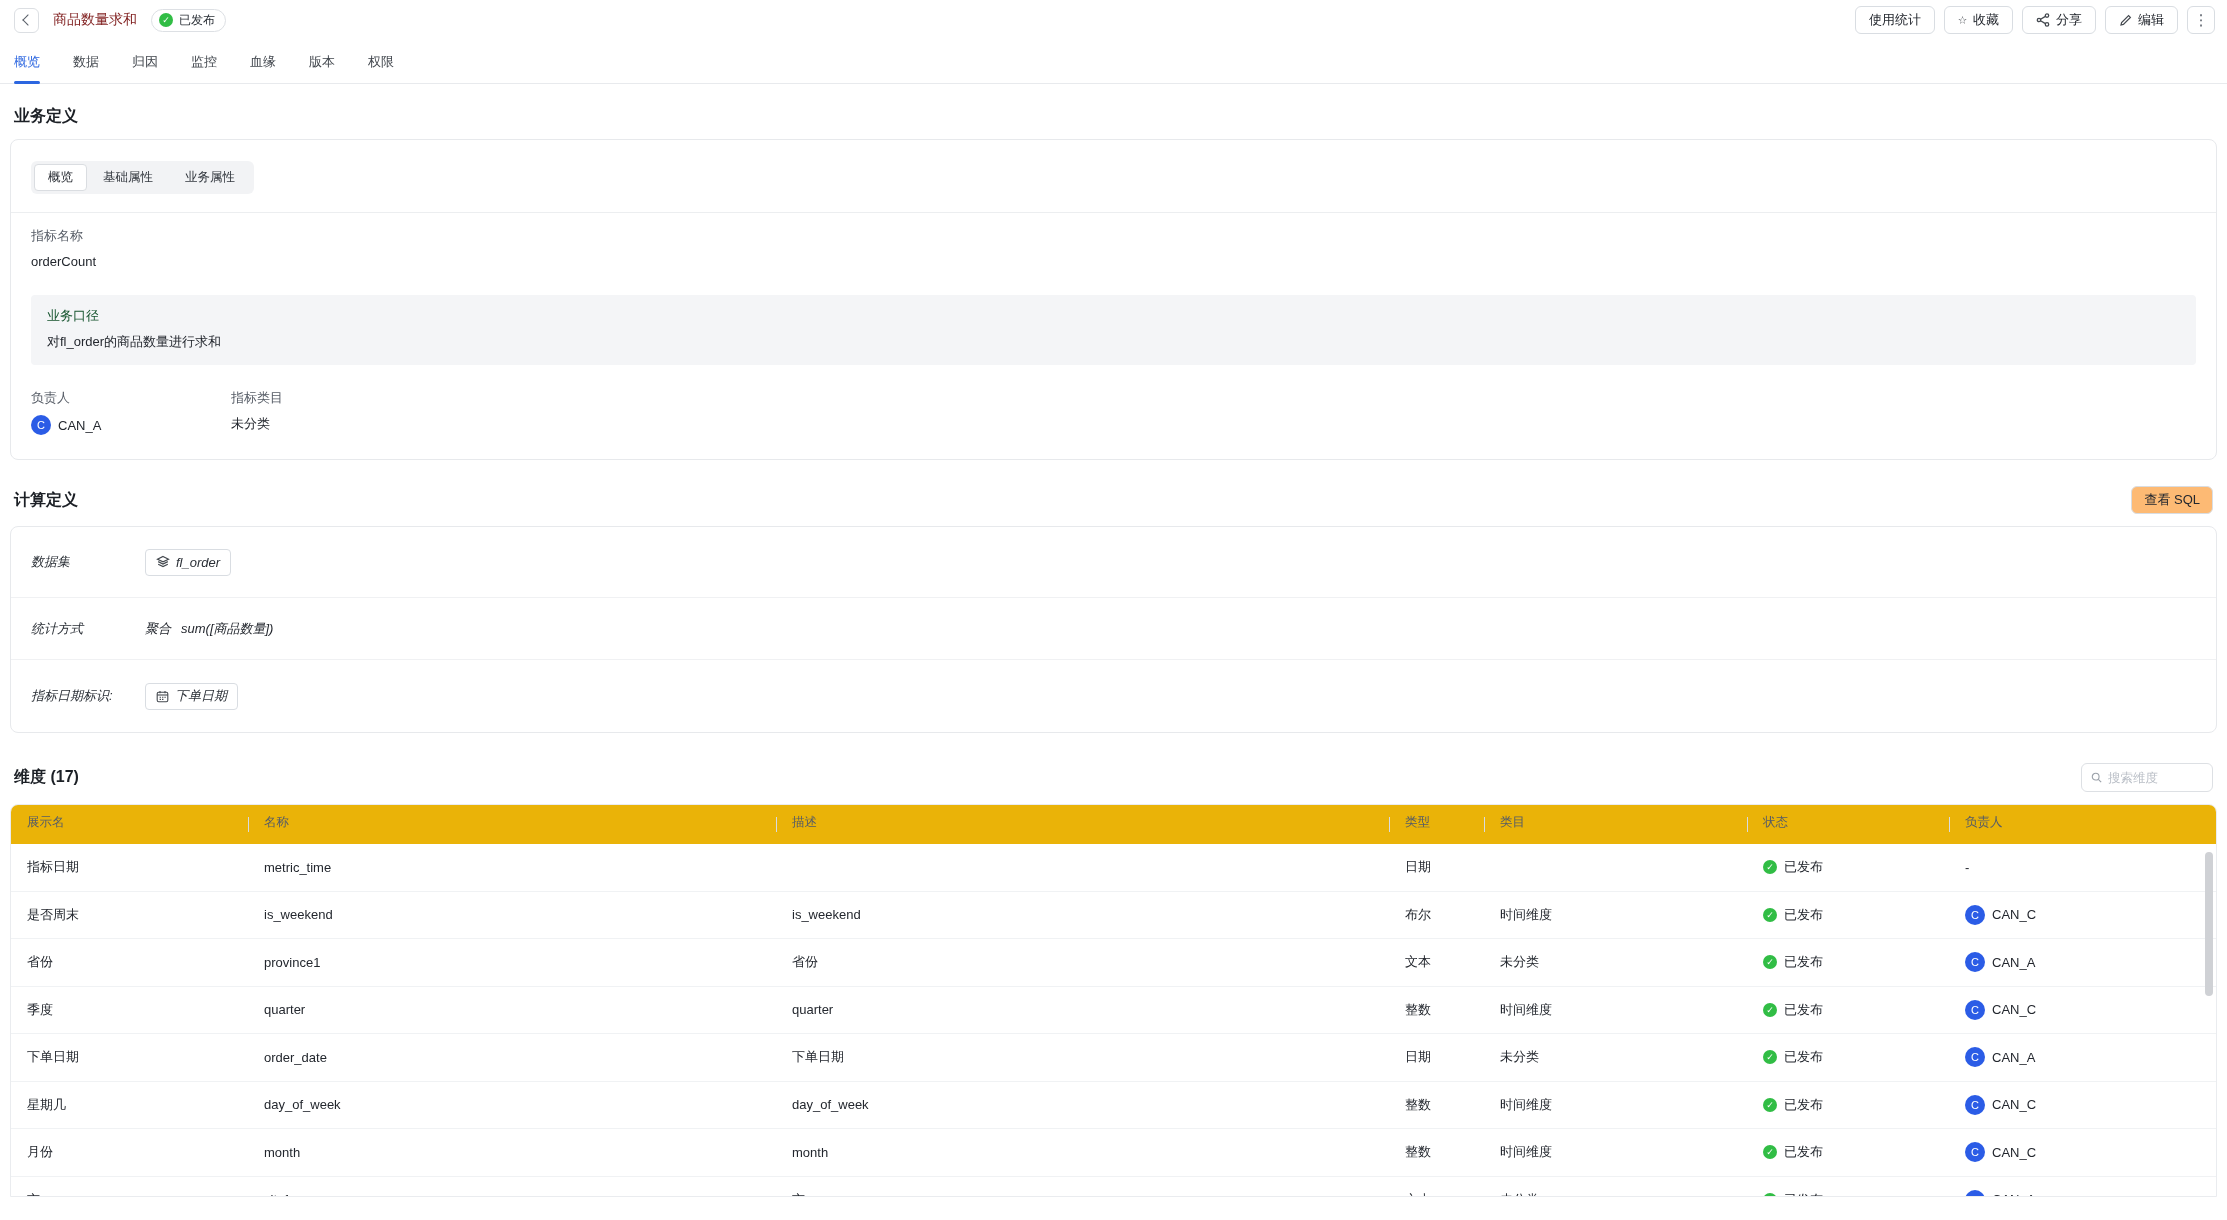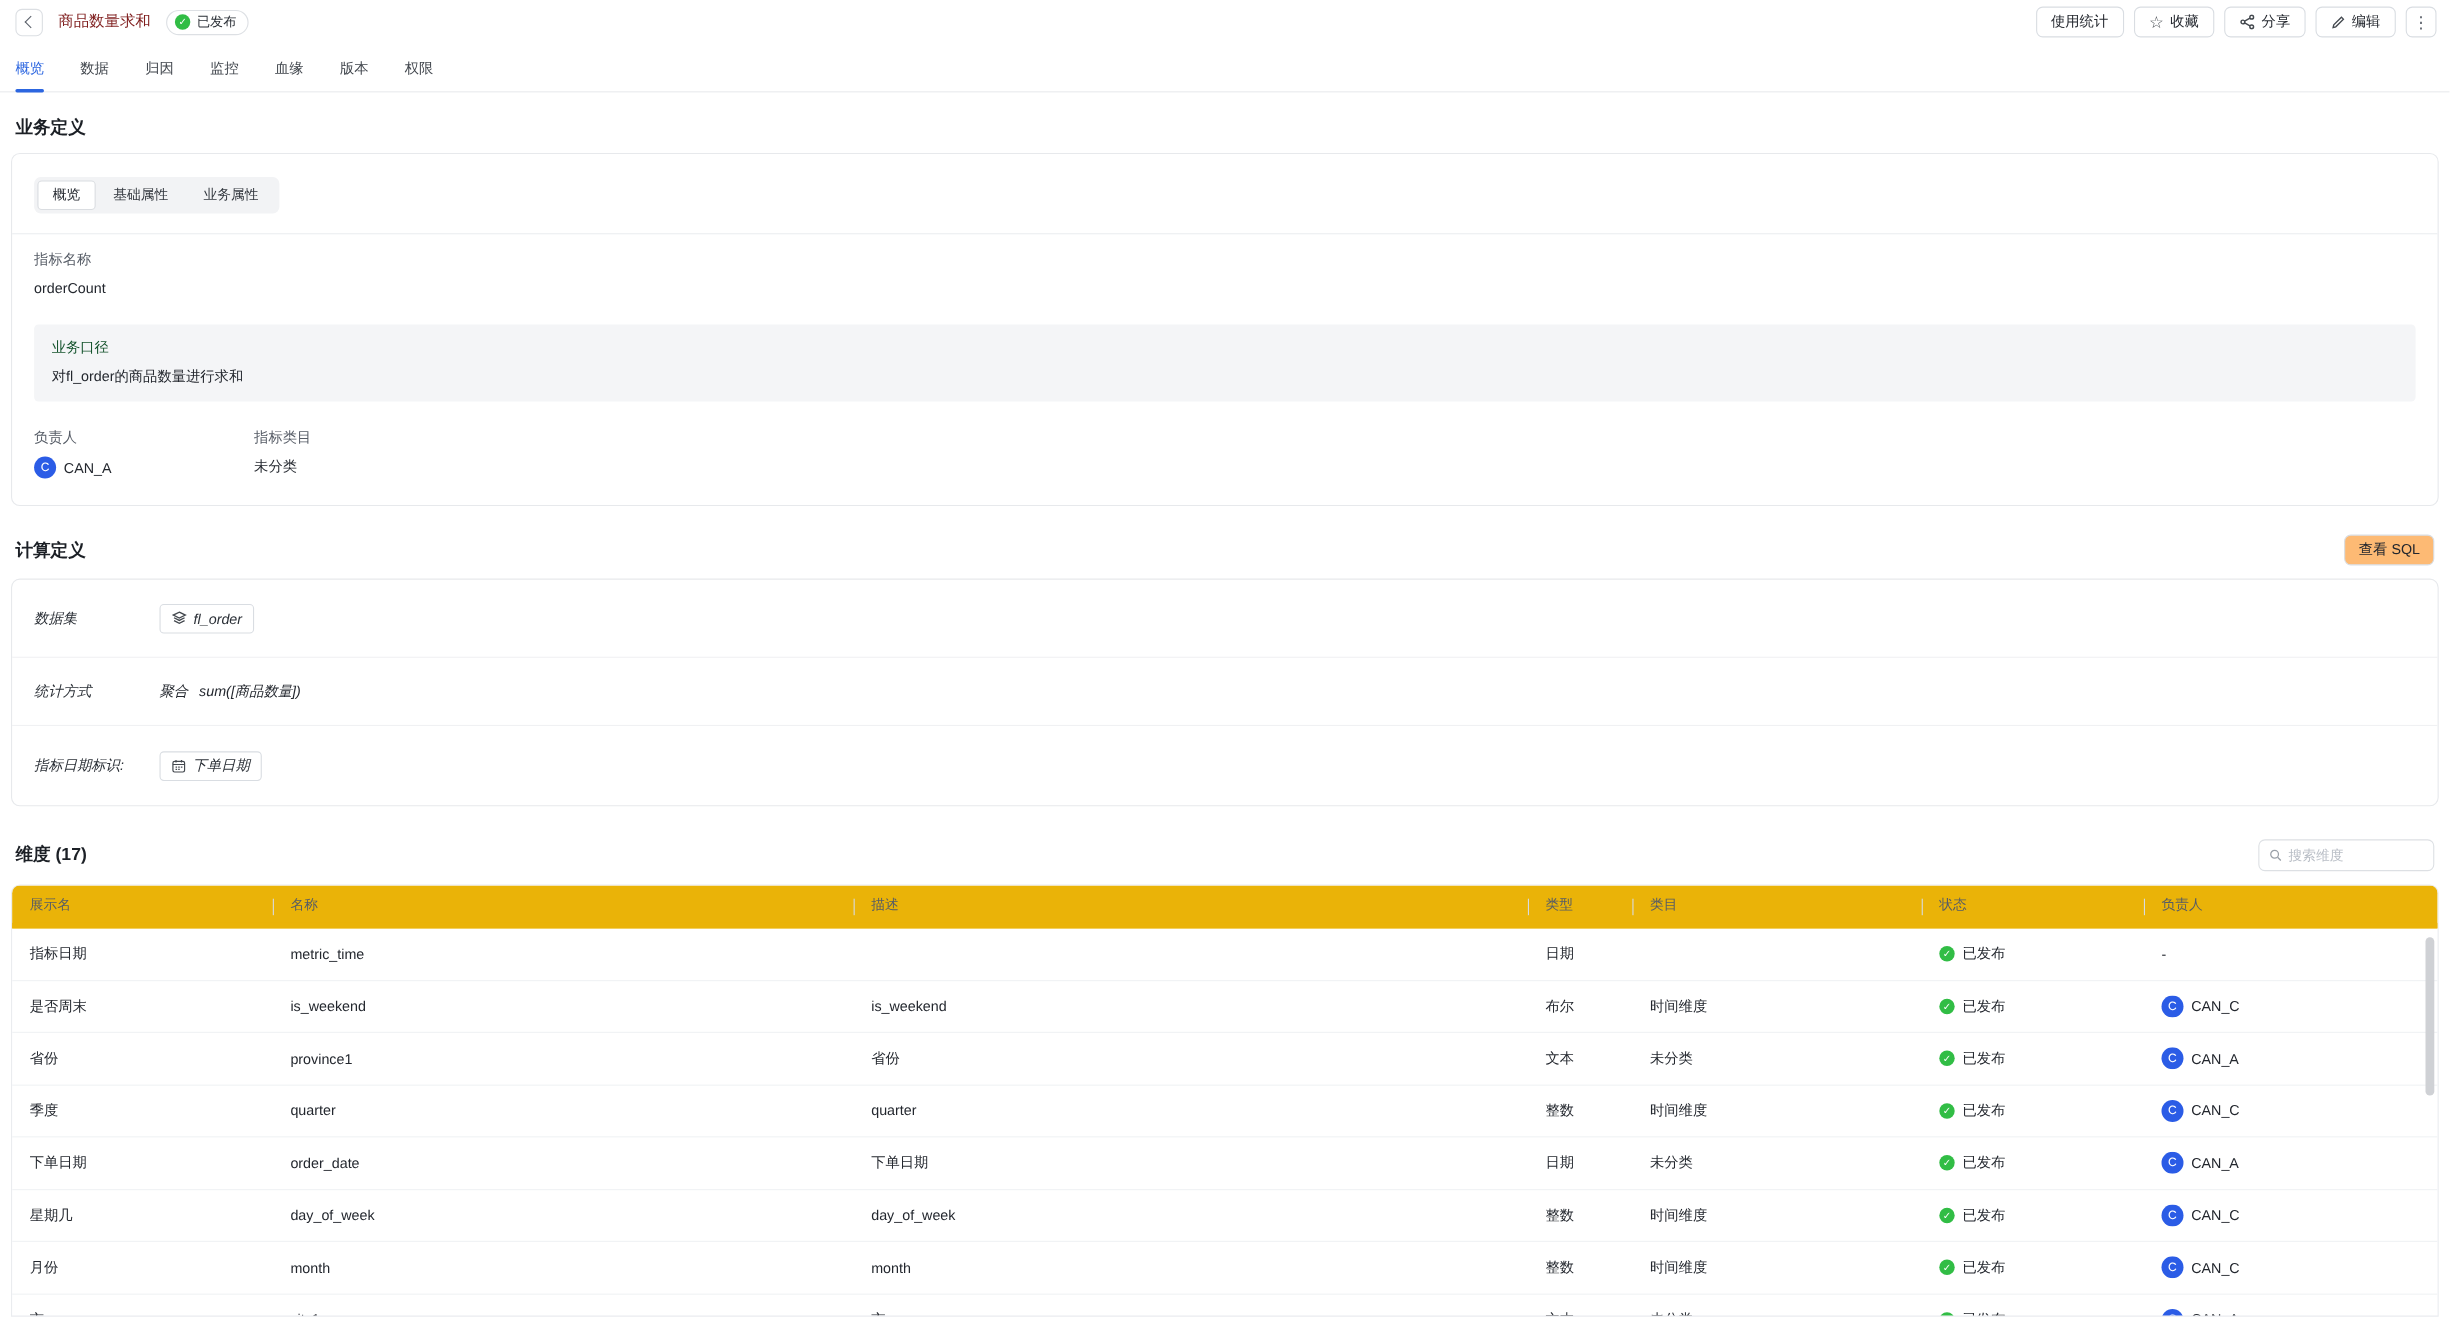--- a/index.html
+++ b/index.html
@@ -10,21 +10,21 @@
   .app-header { display: flex; align-items: center; height: 40px; padding: 0 12px 0 14px; }
   .back-btn { width: 25px; height: 25px; border: 1px solid #dcdfe3; border-radius: 6px;
     background: #fff; display: flex; align-items: center; justify-content: center; cursor: pointer; }
   .chev { width: 8px; height: 8px; border-left: 1.6px solid #585e68; border-bottom: 1.6px solid #585e68;
     transform: rotate(45deg); margin-left: 3px; }
   .page-title { font-size: 14px; font-weight: normal; margin-left: 14px; color: #7f1d1d; }
   .pub-badge { display: flex; align-items: center; gap: 6px; margin-left: 14px; height: 23px;
     padding: 0 10px 0 7px; border: 1px solid #dde0e4; border-radius: 12px; font-size: 12px; color: #2a2f36; }
   .check-circle { width: 14px; height: 14px; border-radius: 50%; background: #31bd45; color: #fff;
     font-size: 9px; line-height: 14px; text-align: center; display: inline-block; flex: 0 0 auto; }
-  .header-actions { margin-left: auto; display: flex; align-items: center; gap: 9px; }
+  .header-actions { margin-left: auto; display: flex; align-items: center; gap: 9px; font-family: Liberation Mono, monospace; }
   .hbtn { height: 28px; padding: 0 13px; border: 1px solid #d9dde2; border-radius: 6px; background: #fff;
     font-size: 13px; color: #23272e; display: flex; align-items: center; gap: 6px; cursor: pointer;
     font-family: inherit; }
   .hbtn svg { display: block; }
   .hbtn.kebab { width: 28px; padding: 0; justify-content: center; font-size: 15px; color: #585e68; }
   .star-glyph { font-size: 15px; line-height: 1; color: #44494f; }
 
   
   .tabbar { display: flex; gap: 33px; padding: 0 0 0 14px; margin-top: 13px; border-bottom: 1px solid #e8eaed; }
   .tab { padding-bottom: 12px; font-size: 13px; color: #41464d; cursor: pointer; position: relative; }
@@ -60,21 +60,21 @@
   .calc-row + .calc-row { border-top: 1px solid #f0f1f3; }
   .calc-label { width: 114px; flex: 0 0 auto; color: #2a2f36; }
   .chip { display: inline-flex; align-items: center; gap: 6px; height: 27px; padding: 0 10px;
     border: 1px solid #d9dde2; border-radius: 4px; background: #fff; font-size: 13px; color: #2a2f36; justify-content: center; }
   .chip svg { display: block; }
   .stat-line { display: flex; align-items: center; gap: 10px; color: #23272e; }
   .sql-btn { height: 28px; padding: 0 12px; border: 1px solid #d9dde2; border-radius: 6px; background: #fdba74;
     font-size: 13px; color: #23272e; cursor: pointer; font-family: inherit; }
 
   
-  .search-box { display: flex; align-items: center; gap: 6px; width: 160px; height: 29px;
+  .search-box { display: flex; align-items: center; gap: 6px; width: 132px; height: 29px;
     border: 1px solid #dde0e4; border-radius: 6px; padding: 0 9px; background: #fff; }
   .search-box input { border: 0; outline: 0; width: 100%; font-size: 12.5px; color: #23272e;
     font-family: inherit; background: transparent; }
   .search-box input::placeholder { color: #b9bec6; }
 
   .dim-table { position: relative; border: 1px solid #eaecef; border-radius: 8px 8px 0 0;
     height: 393px; overflow: hidden; }
   .thead { display: grid; grid-template-columns: 237px 528px 613px 95px 263px 202px auto;
     background: #eab308; height: 39px; align-items: center; border-bottom: 5px solid #eab308; }
   .thcell { font-size: 12.5px; color: #565c66; padding: 0 16px; position: relative; height: 100%;

